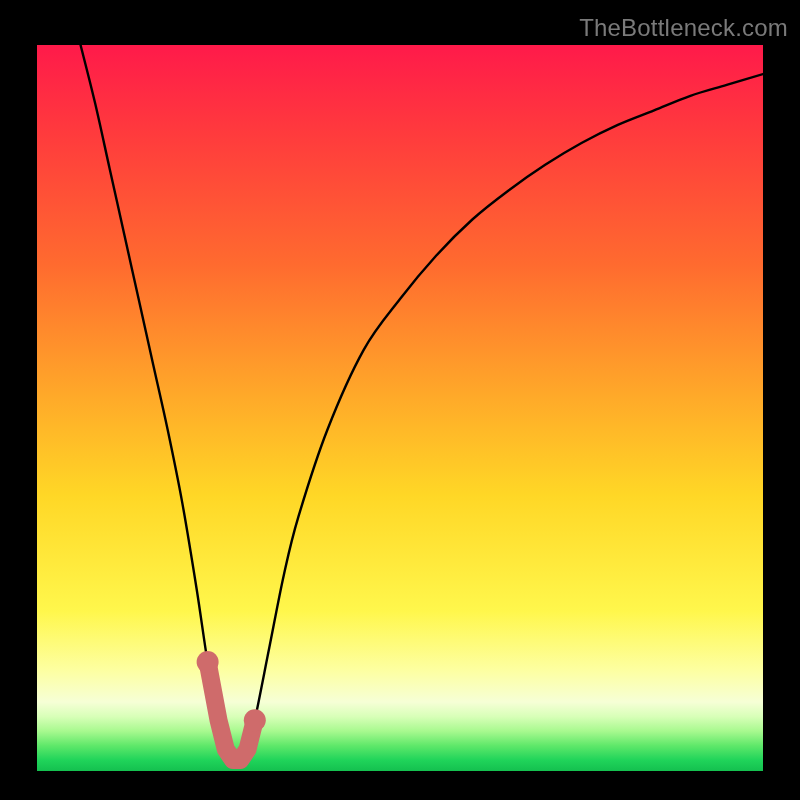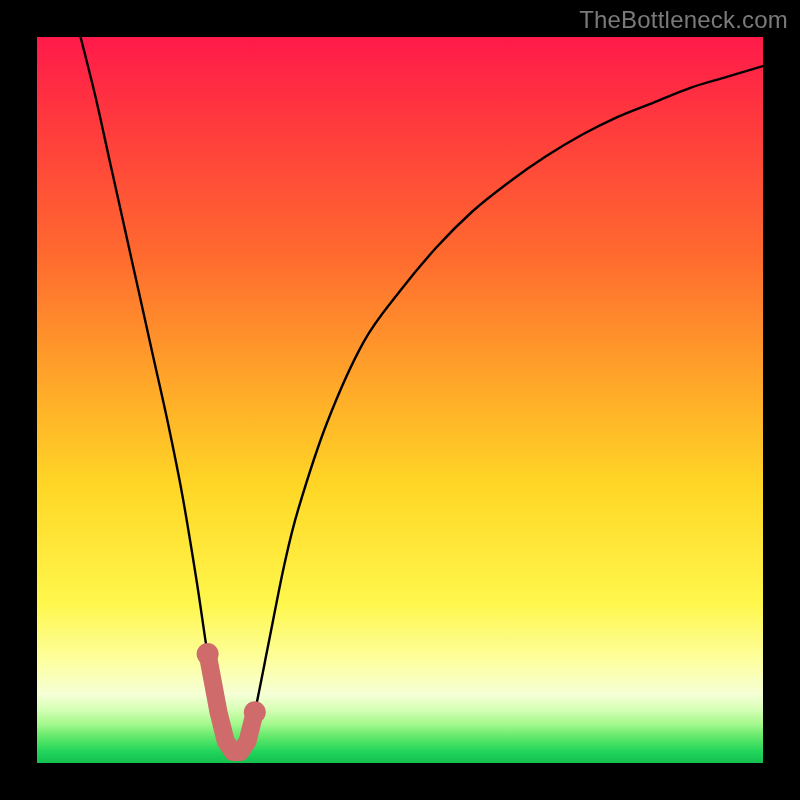--- a/index.html
+++ b/index.html
@@ -7,21 +7,21 @@
     padding: 0;
     width: 800px;
     height: 800px;
     background: #000;
     overflow: hidden;
     font-family: Arial, Helvetica, sans-serif;
   }
   .frame {
     position: absolute;
     left: 0;
-    top: 0;
+    top: 8px;
     width: 800px;
     height: 572px;
     background: #000;
   }
   .watermark {
     position: absolute;
     top: 6px;
     right: 12px;
     color: #7a7a7a;
     font-size: 24px;

